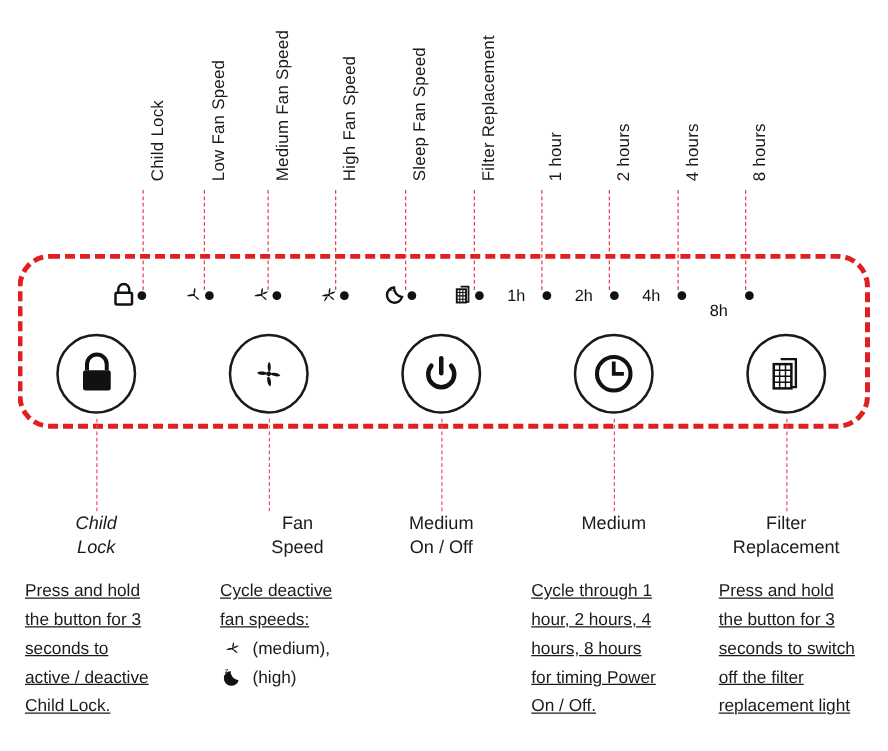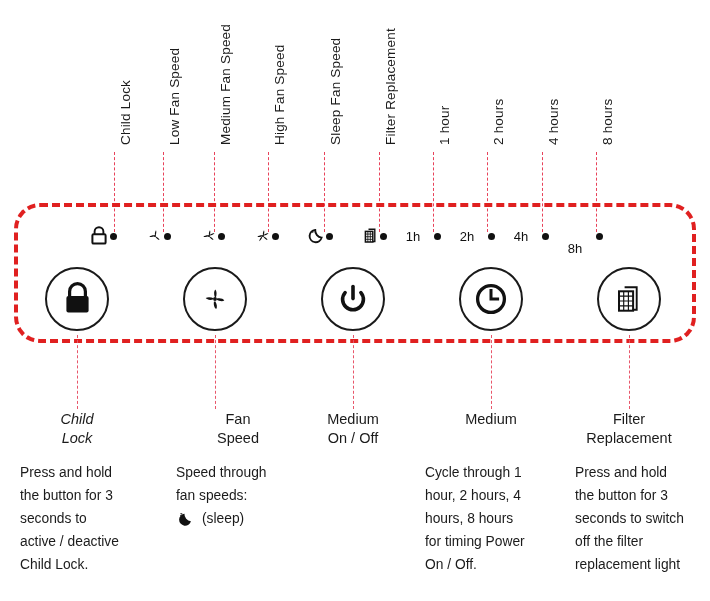--- a/index.html
+++ b/index.html
@@ -84,20 +84,21 @@
     color:#1b1b1b;
     white-space:pre-line;
   }
   
   .bdesc{
     position:absolute;
     font-size:13.8px;
     line-height:23px;
     color:#1b1b1b;
     white-space:pre-line;
+    text-decoration:underline;
   }
   .fanlist{
     position:absolute;
     font-size:13.8px;
     line-height:23px;
   }
   .fanrow{display:flex;align-items:center;height:23px;}
   .fanrow .gly{width:26px;display:flex;align-items:center;justify-content:flex-start;}
   svg{display:block;}
 </style>
@@ -282,32 +283,46 @@
   <div class="bname" style="left:629px;top:410px;">Filter
 Replacement</div>
 </div>
 
 <div>
   <div class="bdesc" style="left:20px;top:461px;width:130px;">Press and hold
 the button for 3
 seconds to
 active / deactive
 Child Lock.</div>
-  <div class="bdesc" style="left:176px;top:461px;width:130px;">Speed through
+  <div class="bdesc" style="left:176px;top:461px;width:130px;">Cycle deactive
 fan speeds:</div>
 
   <div class="fanlist" style="left:176px;top:507px;">
+    <div class="fanrow">
+      <span class="gly">
+        <svg width="20" height="20" viewBox="0 0 22 22" aria-hidden="true">
+          <g fill="#111">
+            <path d="M11 10.3c-.4-2 .1-4.2 1-5.1.6 1.2.3 3.6-.5 5.2z"></path>
+            <path d="M10.5 11.3c-1.8.9-4 1-5.1.4 1-.9 3.3-1.5 5-1.3z"></path>
+            <path d="M11.8 11.5c1.8.8 3.4 2.3 3.7 3.5-1.3-.2-3.1-1.7-4-3.1z"></path>
+            <path d="M11.6 9.9c1.6-1.2 3.7-1.9 4.9-1.7-.7 1.1-2.9 2.2-4.6 2.4z"></path>
+          </g>
+          <circle cx="11" cy="11" r="1.05" fill="#111"></circle>
+        </svg>
+      </span>
+      <span>(medium),</span>
+    </div>
     <div class="fanrow">
       <span class="gly">
         <svg width="20" height="20" viewBox="0 0 22 22" aria-hidden="true">
           <path d="M16.4 13.4A6.6 6.6 0 1 1 9.3 5.2a7.8 7.8 0 0 0 7.1 8.2z" fill="#111"></path>
           <text x="4.2" y="7.4" font-family="Liberation Sans, sans-serif" font-size="6.4" fill="#111">z</text>
         </svg>
       </span>
-      <span>(sleep)</span>
+      <span>(high)</span>
     </div>
   </div>
 
   <div class="bdesc" style="left:330px;top:461px;width:130px;"></div>
   <div class="bdesc" style="left:425px;top:461px;width:140px;">Cycle through 1
 hour, 2 hours, 4
 hours, 8 hours
 for timing Power
 On / Off.</div>
   <div class="bdesc" style="left:575px;top:461px;width:140px;">Press and hold

